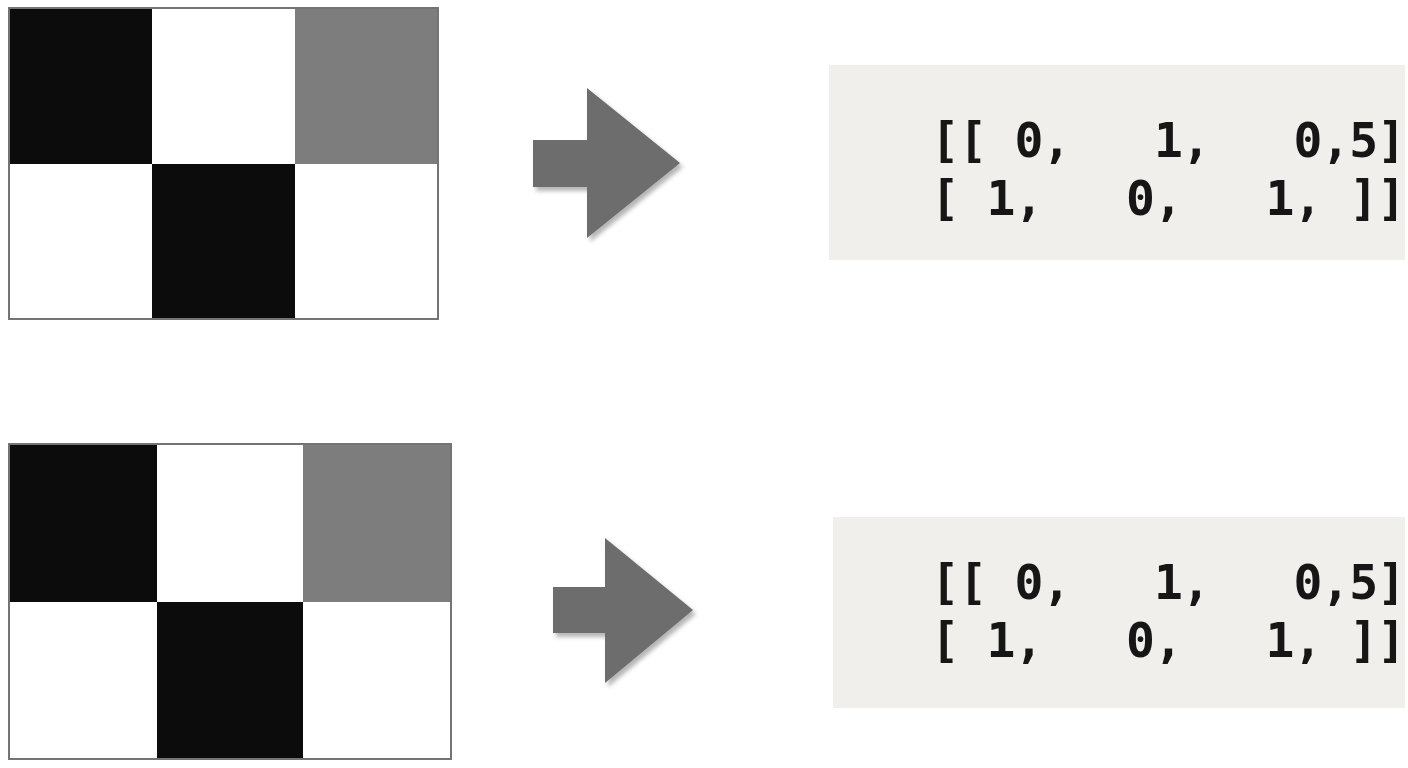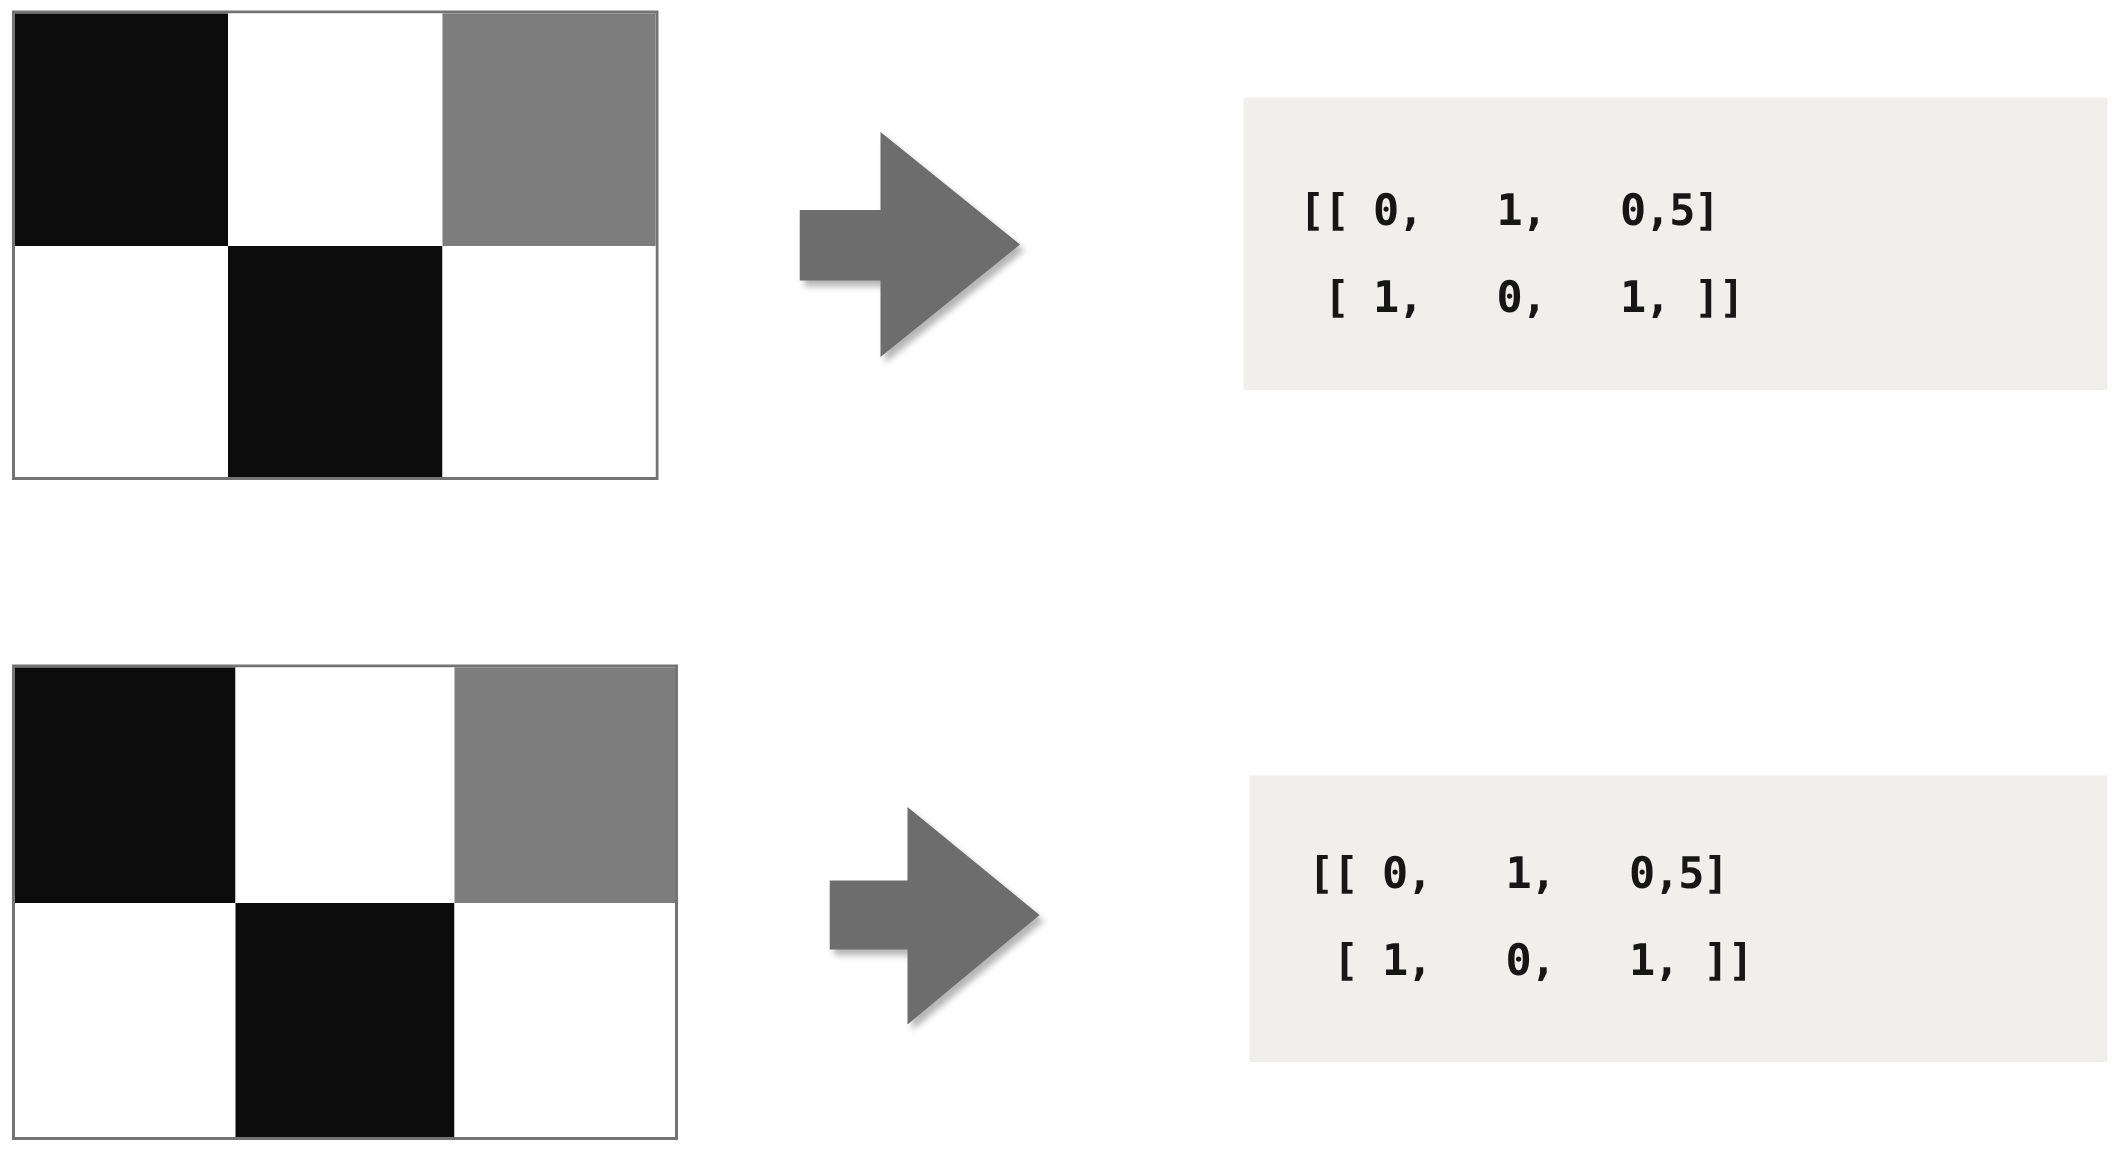--- a/index.html
+++ b/index.html
@@ -38,25 +38,26 @@
     position: absolute;
     box-sizing: border-box;
     background: #f0efec;
   }
   .panel-0 { left: 829px; top: 65px;  width: 576px; height: 195px; padding: 46px 0 0 37px; }
   .panel-1 { left: 833px; top: 517px; width: 572px; height: 191px; padding: 36px 0 0 39px; }
 
   .mline {
     font-family: "DejaVu Sans Mono", monospace;
     font-weight: 700;
-    font-size: 29px;
+    font-size: 48px;
     line-height: 58px;
     letter-spacing: -1px;
     white-space: pre;
     color: #161616;
+    text-align: right;
   }
 </style>
 </head>
 <body style="background: rgb(255, 255, 255);">
 
 <div class="canvas">
 
   <div class="grid grid-0" style="border-color: rgb(116, 116, 116);">
     <div class="cell" style="background: rgb(12, 12, 12);"></div>
     <div class="cell" style="background: rgb(255, 255, 255);"></div>

